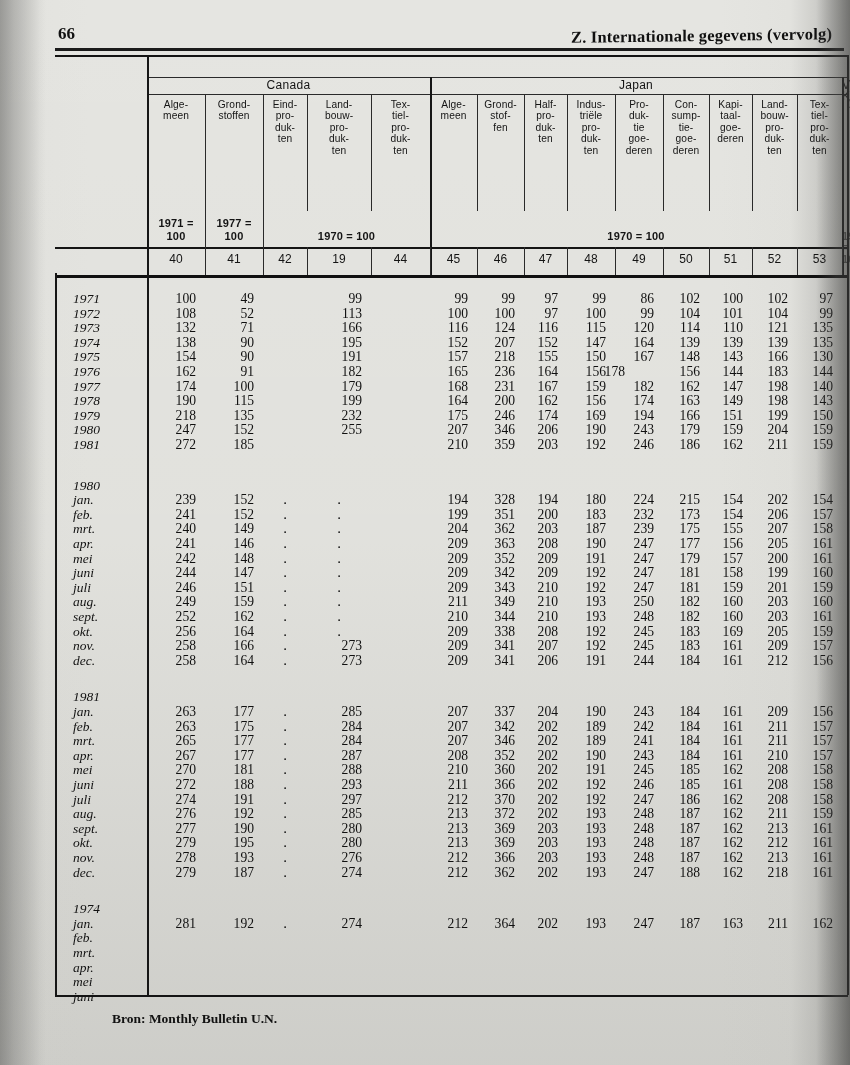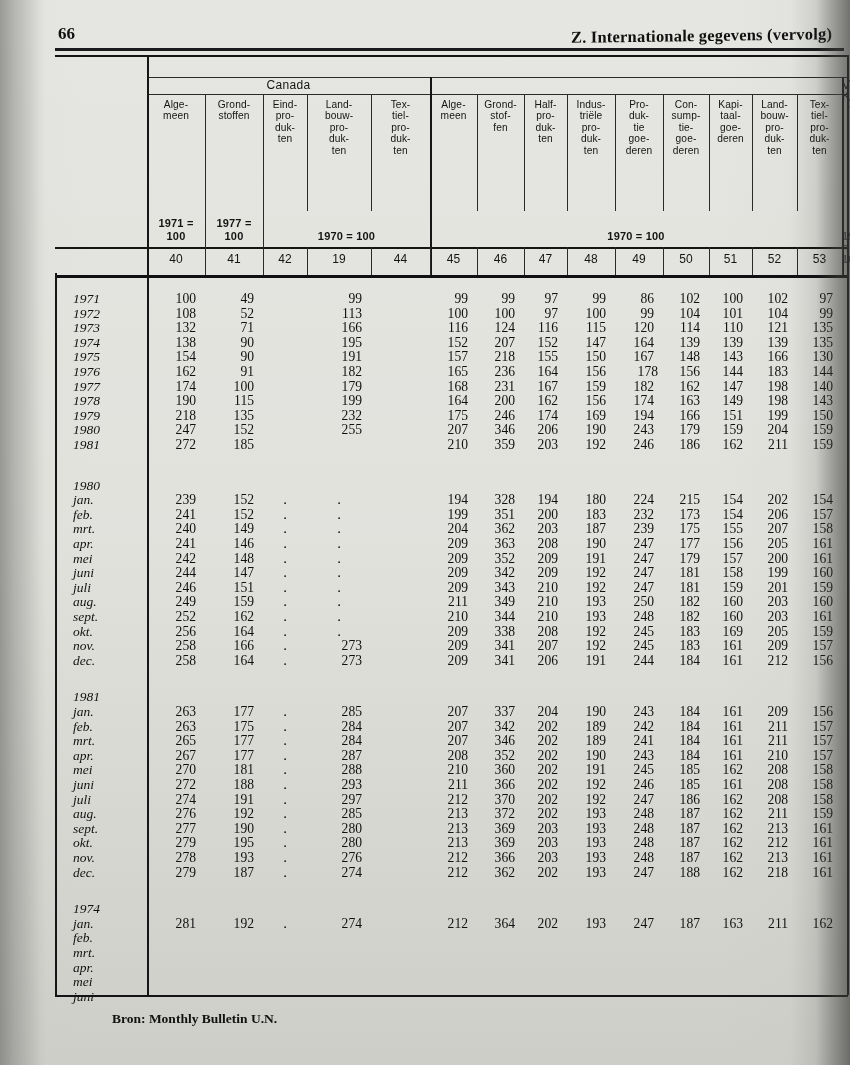--- a/index.html
+++ b/index.html
@@ -179,20 +179,21 @@
         <div class="vline" style="left: 422px; top: 196px; height: 28px;"></div>
         <div class="vline" style="left: 469px; top: 196px; height: 28px;"></div>
         <div class="vline" style="left: 512px; top: 196px; height: 28px;"></div>
         <div class="vline" style="left: 560px; top: 196px; height: 28px;"></div>
         <div class="vline" style="left: 608px; top: 196px; height: 28px;"></div>
         <div class="vline" style="left: 654px; top: 196px; height: 28px;"></div>
         <div class="vline" style="left: 697px; top: 196px; height: 28px;"></div>
         <div class="vline" style="left: 742px; top: 196px; height: 28px;"></div>
         <div class="vline" style="left: 787px; top: 196px; height: 28px;"></div>
         <div class="hcell grp" style="left: 92px; width: 283px; top: 29px;">Canada</div>
+        <div class="hcell grp" style="left: 375px; width: 412px; top: 29px;">Japan</div>
         <div class="hcell grp" style="left: 787px; width: 6px; top: 29px;">Verenigd Koninkr.</div>
         <div class="hcell " style="left: 92px; width: 58px; top: 48px; white-space: pre-line;">Alge-
 meen</div>
         <div class="hcell " style="left: 150px; width: 58px; top: 48px; white-space: pre-line;">Grond-
 stoffen</div>
         <div class="hcell " style="left: 208px; width: 44px; top: 48px; white-space: pre-line;">Eind-
 pro-
 duk-
 ten</div>
         <div class="hcell " style="left: 252px; width: 64px; top: 48px; white-space: pre-line;">Land-
@@ -341,21 +342,21 @@
         <div class="cellnum" style="left: 742px; width: 36px; top: 298.4px;">130</div>
         <div class="cellnum fade-right" style="left: 787px; width: 33px; top: 298.4px;">233</div>
         <div class="rowlabel" style="left: 18px; top: 313px;">1976</div>
         <div class="cellnum" style="left: 92px; width: 49px; top: 313px;">162</div>
         <div class="cellnum" style="left: 150px; width: 49px; top: 313px;">91</div>
         <div class="cellnum" style="left: 252px; width: 55px; top: 313px;">182</div>
         <div class="cellnum" style="left: 375px; width: 38px; top: 313px;">165</div>
         <div class="cellnum" style="left: 422px; width: 38px; top: 313px;">236</div>
         <div class="cellnum" style="left: 469px; width: 34px; top: 313px;">164</div>
         <div class="cellnum" style="left: 512px; width: 39px; top: 313px;">156</div>
-        <div class="cellnum" style="left: 564px; width: 39px; top: 313px;">178</div>
+        <div class="cellnum" style="left: 531px; width: 39px; top: 313px;">178</div>
         <div class="cellnum" style="left: 608px; width: 37px; top: 313px;">156</div>
         <div class="cellnum" style="left: 654px; width: 34px; top: 313px;">144</div>
         <div class="cellnum" style="left: 697px; width: 36px; top: 313px;">183</div>
         <div class="cellnum" style="left: 742px; width: 36px; top: 313px;">144</div>
         <div class="cellnum fade-right" style="left: 787px; width: 33px; top: 313px;">295</div>
         <div class="rowlabel" style="left: 18px; top: 327.6px;">1977</div>
         <div class="cellnum" style="left: 92px; width: 49px; top: 327.6px;">174</div>
         <div class="cellnum" style="left: 150px; width: 49px; top: 327.6px;">100</div>
         <div class="cellnum" style="left: 252px; width: 55px; top: 327.6px;">179</div>
         <div class="cellnum" style="left: 375px; width: 38px; top: 327.6px;">168</div>

